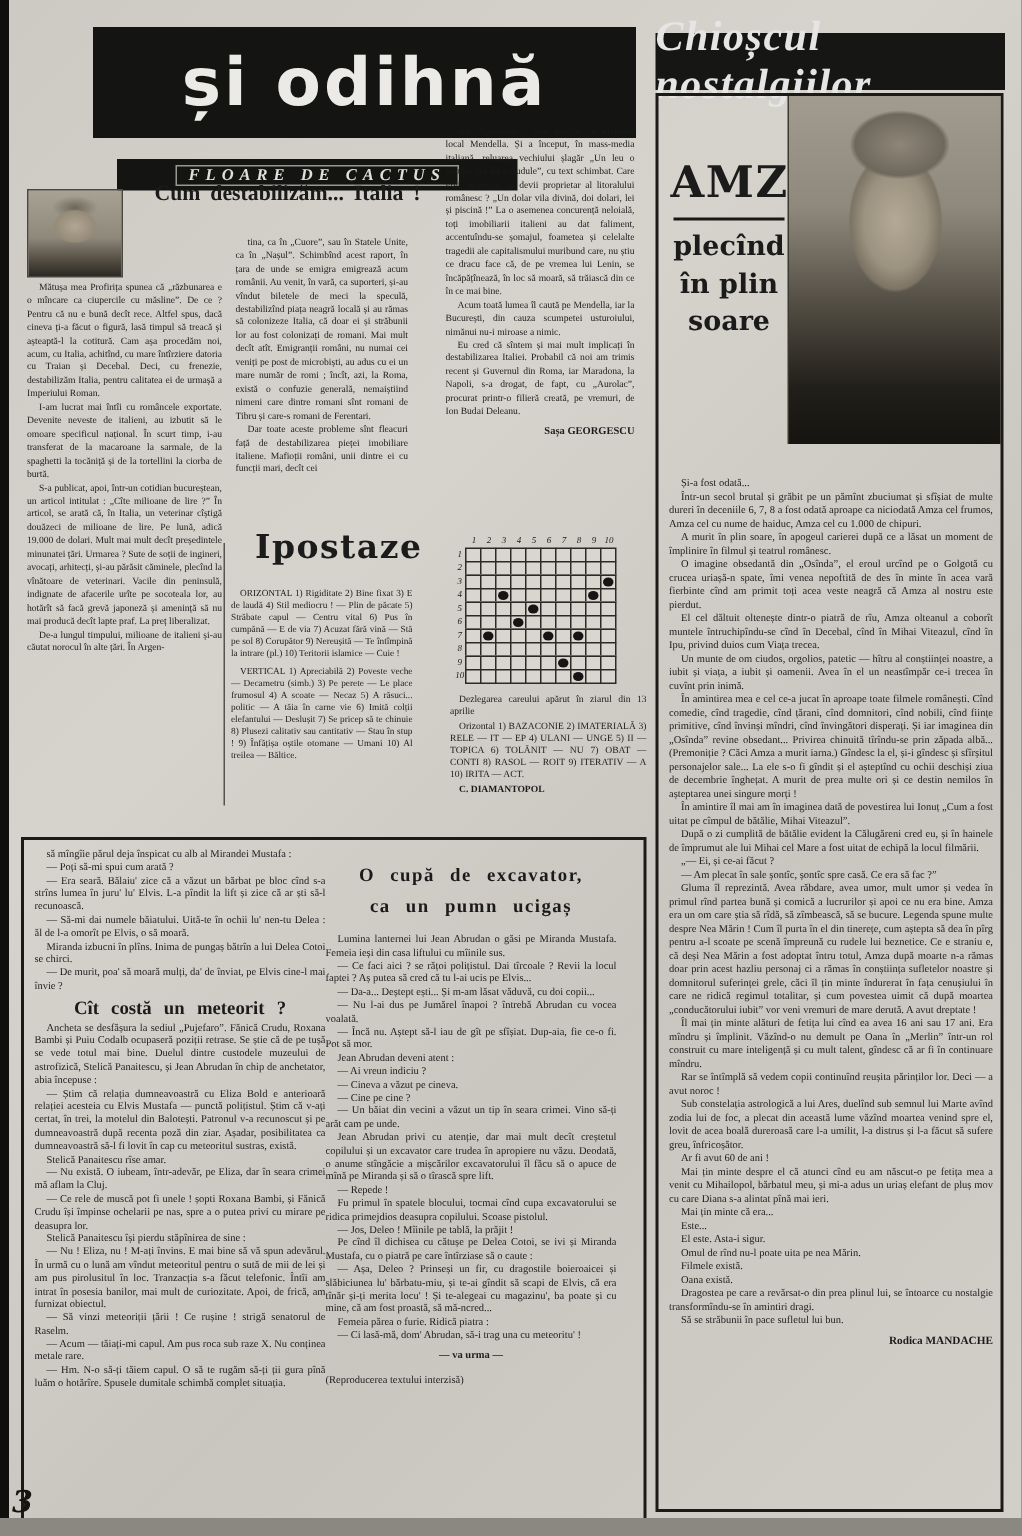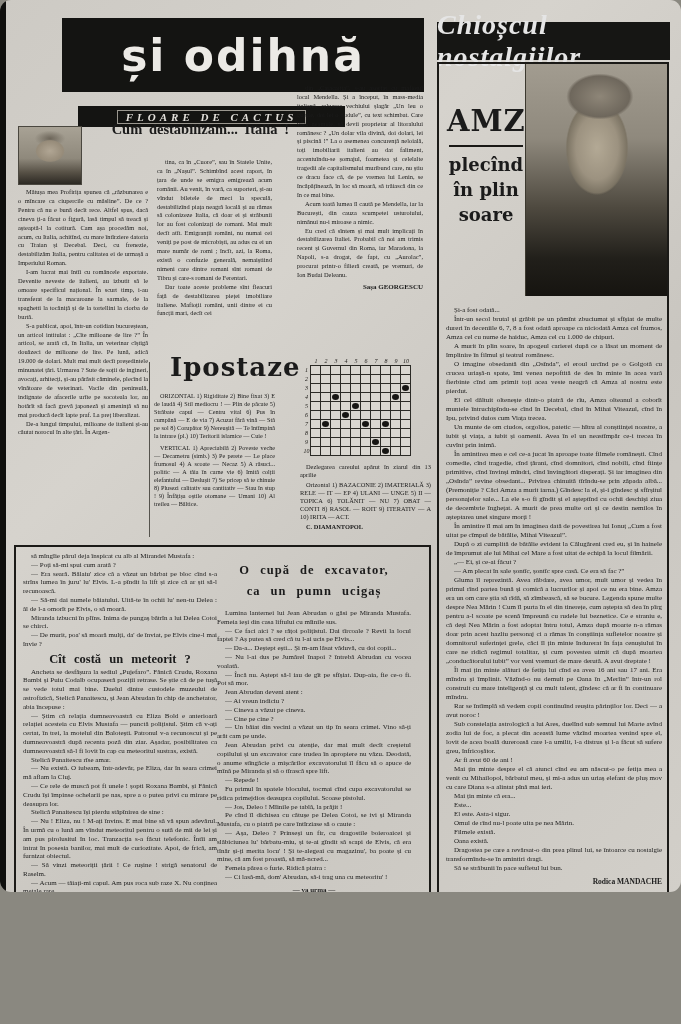--- a/index.html
+++ b/index.html
@@ -1,67 +1,67 @@
 <!DOCTYPE html>
 <html><head>
 <meta charset="utf-8">
 <style>
   html,body{margin:0;padding:0;background:#8a8880;}
-  .page{position:relative;width:681px;height:892px;margin:0 auto;overflow:hidden;
+  .page{position:relative;width:681px;height:1012px;margin:0 auto;overflow:hidden;
         background:linear-gradient(135deg,#cdcac4 0%,#d6d3cd 35%,#c9c6c0 65%,#d2cfc9 100%);
-        font-family:"Liberation Serif",serif;color:#1b1b1b;border-radius:11px;}
+        font-family:"Liberation Serif",serif;color:#1b1b1b;}
   .edge{position:absolute;left:0;top:0;width:6px;height:1024px;background:#0f0f0d;}
   
   .masthead{position:absolute;left:62px;top:18px;width:362px;height:74px;background:#141412;
             display:flex;align-items:center;justify-content:center;}
   .masthead span{font-family:"DejaVu Sans",sans-serif;font-weight:bold;font-size:44px;
             color:#eceae6;letter-spacing:2px;}
   .kiosk{position:absolute;left:437px;top:22px;width:233px;height:38px;background:#161614;
          display:flex;align-items:center;justify-content:center;}
   .kiosk span{font-family:Liberation Serif, serif;font-style:italic;font-weight:bold;
          font-size:28px;color:#e5e5e5;letter-spacing:1px;}
   .cactus{position:absolute;left:78px;top:106px;width:267px;height:21px;background:#141412;
           display:flex;align-items:center;justify-content:center;}
   .cactus span{border:1px solid #9a978f;padding:0 8px;font-family:"Liberation Serif",serif;
           font-weight:bold;font-style:italic;font-size:11px;color:#e2dfda;letter-spacing:4px;}
   
-  .italia-title{position:absolute;left:103px;top:121px;width:186px;margin:0;text-align:right;
+  .italia-title{position:absolute;left:103px;top:121px;width:186px;margin:0;text-align:left;
           font-size:14.5px;font-weight:bold;word-spacing:3px;}
   .photo-small{position:absolute;left:18px;top:126px;width:62px;height:57px;border:1px solid #4a473f;
           background:
             radial-gradient(ellipse 36% 30% at 50% 42%,#b1a694 0%,#968b79 60%,rgba(0,0,0,0) 66%),
             radial-gradient(ellipse 40% 22% at 50% 20%,#6d665a 0%,rgba(0,0,0,0) 62%),
             radial-gradient(ellipse 8% 6% at 39% 40%,#35312a 0%,rgba(0,0,0,0) 75%),
             radial-gradient(ellipse 8% 6% at 61% 40%,#35312a 0%,rgba(0,0,0,0) 75%),
             linear-gradient(180deg,#a8a295 0%,#8f897c 55%,#565045 80%,#2c2923 100%);}
   .ncol{position:absolute;overflow:hidden;font-size:6.4px;line-height:8.9px;text-align:justify;}
   .col1{left:18px;top:188px;width:130px;height:352px;}
   .col2{left:157px;top:158px;width:115px;height:196px;}
   .col3{left:297px;top:84px;width:126px;height:268px;}
   .para{margin:0;text-indent:8px;}
   .sig{margin:3px 0 0;text-align:right;font-weight:bold;font-size:7px;}
   
   .vdivider{position:absolute;left:149px;top:362px;width:1px;height:175px;background:#55534d;}
   .ipostaze-title{position:absolute;left:170px;top:352px;width:120px;margin:0;
-          font-family:"DejaVu Serif",serif;font-size:26px;font-weight:bold;letter-spacing:1px;}
+          font-family:"DejaVu Serif",serif;font-size:22px;font-weight:bold;letter-spacing:1px;}
   .clues{position:absolute;left:154px;top:392px;width:121px;height:150px;overflow:hidden;
           font-size:6.2px;line-height:8px;text-align:justify;}
   .clues p{margin:0 0 4px;text-indent:6px;}
   .crossword{position:absolute;left:302px;top:356px;display:grid;
           grid-template-columns:9px repeat(10,10px);grid-auto-rows:9px;}
   .cw-lbl{display:flex;align-items:center;justify-content:center;
           font-family:"Liberation Serif",serif;font-style:italic;font-size:6px;color:#22201d;}
   .cw-cell{border:1px solid #2b2a26;background:#d9d6d0;margin:0 0 -1px -1px;position:relative;}
   .cw-cell.dot::after{content:"";position:absolute;inset:1px;border-radius:50%;background:#161513;}
   .solution{position:absolute;left:300px;top:463px;width:131px;height:80px;overflow:hidden;
           font-size:6.4px;line-height:8px;text-align:justify;}
   .solution p{margin:0 0 2px;text-indent:6px;}
   .solution .sol-author{font-weight:bold;text-indent:6px;}
   
-  .story-box{position:absolute;left:14px;top:545px;width:417px;height:462px;box-sizing:border-box;
+  .story-box{position:absolute;left:14px;top:558px;width:417px;height:462px;box-sizing:border-box;
           border:2px solid #1b1a17;padding:5px 7px;display:flex;overflow:hidden;}
   .box-col{width:194px;overflow:hidden;font-size:7px;line-height:8.8px;text-align:justify;}
   .story-title{margin:6px 0 4px;text-align:center;font-size:12.5px;font-weight:bold;word-spacing:5px;}
   .exc-title{margin:8px 0 7px;text-align:center;font-size:12.5px;font-weight:bold;
           letter-spacing:1px;word-spacing:6px;line-height:21px;}
   .va-urma{margin:4px 0 0;text-align:center;font-weight:bold;text-indent:0;}
   .repro-note{margin:8px 0 0;text-indent:0;}
   
   .amza-box{position:absolute;left:437px;top:62px;width:232px;height:946px;box-sizing:border-box;
           border:2px solid #1b1a17;overflow:hidden;}
@@ -72,21 +72,21 @@
   .amza-title .sub{display:block;font-family:"DejaVu Serif",serif;font-weight:bold;font-size:18px;
           margin:4px 0;}
   .amza-photo{position:absolute;left:86px;top:0;width:142px;height:232px;border-left:1px solid #3c392f;
           background:
             radial-gradient(ellipse 38% 16% at 52% 14%,#8e8678 0%,#6e675c 55%,rgba(0,0,0,0) 62%),
             radial-gradient(ellipse 27% 25% at 50% 36%,#b3a995 0%,#9c9280 55%,#7c7464 78%,rgba(0,0,0,0) 82%),
             radial-gradient(ellipse 9% 4% at 40% 33%,#37332b 0%,rgba(0,0,0,0) 75%),
             radial-gradient(ellipse 9% 4% at 62% 33%,#37332b 0%,rgba(0,0,0,0) 75%),
             radial-gradient(ellipse 16% 6% at 51% 52%,#554f44 0%,rgba(0,0,0,0) 80%),
             linear-gradient(180deg,#a29c90 0%,#8f897d 32%,#4e493f 62%,#211f1a 84%,#161410 100%);}
-  .amza-body{position:absolute;left:7px;top:242px;width:216px;height:692px;overflow:hidden;
+  .amza-body{position:absolute;left:7px;top:254px;width:216px;height:692px;overflow:hidden;
           font-size:7px;line-height:9px;text-align:justify;}
   .amza-author{margin:4px 0 0;text-align:right;font-weight:bold;font-size:7.5px;}
   .page-num{position:absolute;left:8px;top:989px;font-family:"DejaVu Serif",serif;
           font-weight:bold;font-style:italic;font-size:20px;color:#14130f;}
 </style>
 </head>
 <body>
 
 <div class="page">
   <div class="edge"></div>

